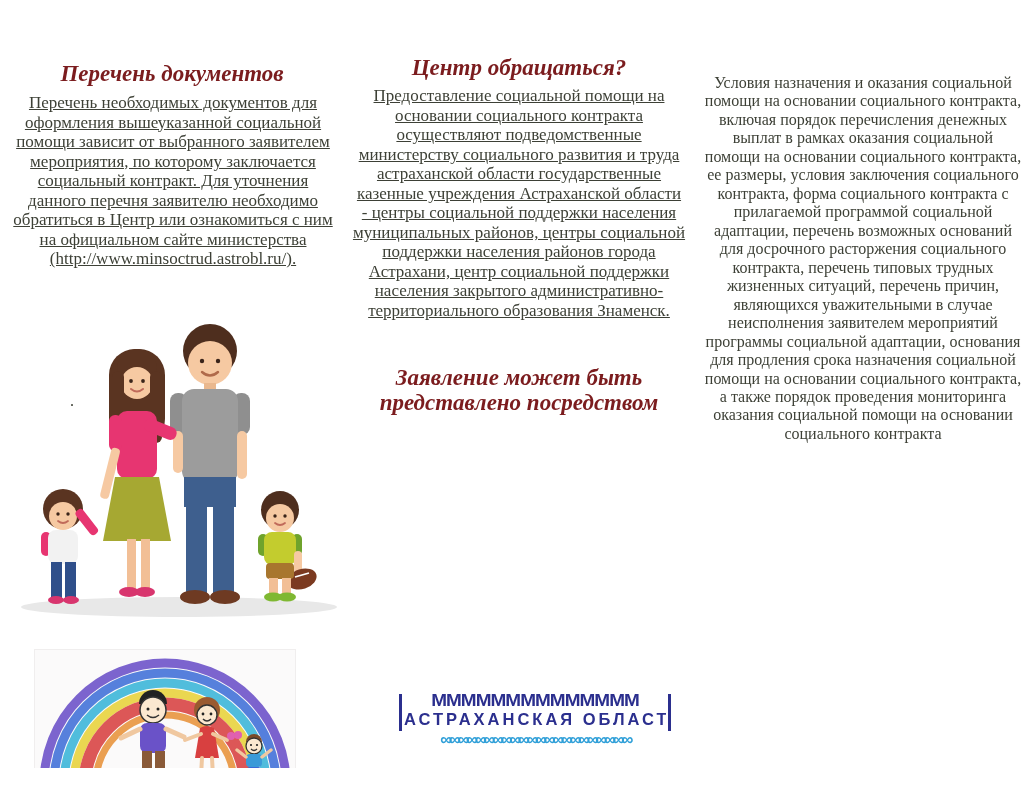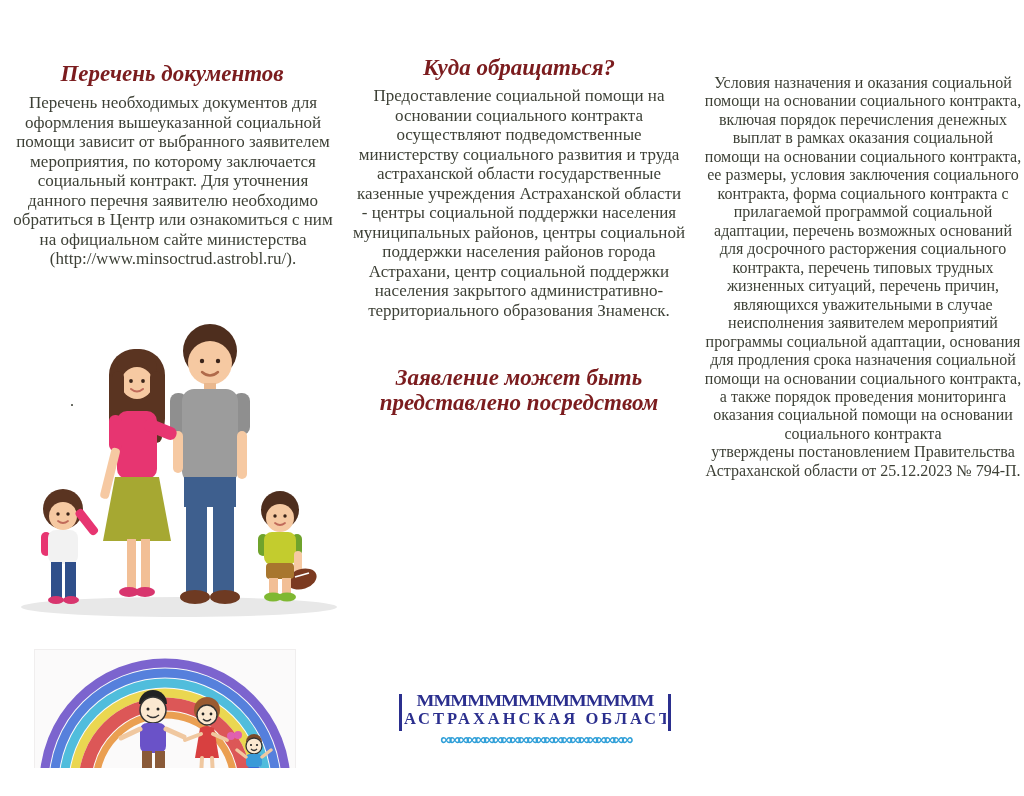--- a/index.html
+++ b/index.html
@@ -6,42 +6,41 @@
   .page{
     position:relative;width:1024px;height:768px;background:#ffffff;
     overflow:hidden;font-family:"Liberation Serif", serif;border-radius:7px;
   }
   .heading{
     position:absolute;text-align:center;color:#7b1c1e;
     font-weight:bold;font-style:italic;font-size:23px;line-height:1.08;
   }
   .body-text{
     position:absolute;text-align:center;color:#3d4036;
-    font-size:17px;line-height:1.15;
+    font-size:17px;line-height:1.15;text-decoration:underline;
   }
   .right-text{
     position:absolute;text-align:center;color:#3d4036;
     font-size:16px;line-height:1.155;
   }
   .bullet{margin:0 0 21px 0;}
   .stray-dot{position:absolute;left:70px;top:392px;color:#3d4036;font-size:16px;}
   .illus{position:absolute;}
   .drawing-wrap{
     position:absolute;left:34px;top:649px;width:262px;height:136px;
     background:#fbfafa;border:1px solid #f0eeee;box-sizing:border-box;
   }
   
   .logo{
     position:absolute;left:399px;top:694px;width:272px;
     font-family:"Liberation Sans", sans-serif;text-align:center;
   }
   .logo-frame{
     border-left:3px solid #2b2f8e;border-right:3px solid #2b2f8e;
     padding:0 2px;
-    font-family:Liberation Serif, serif;
   }
   .merlon-row{
     color:#2b2f8e;font-weight:bold;font-size:19px;line-height:0.78;
     letter-spacing:-1px;white-space:nowrap;overflow:hidden;
     transform:scaleY(0.9);transform-origin:top;
   }
   .logo-title{
     color:#2b2f8e;font-weight:bold;font-size:16.5px;letter-spacing:3px;
     line-height:1.25;white-space:nowrap;overflow:hidden;padding-bottom:2px;
   }
@@ -214,39 +213,38 @@
           <rect x="211" y="104" width="16" height="13" rx="4" fill="#3a9ad8"></rect>
           <path d="M211,107 L202,100 M227,107 L236,100" stroke="#f0c8a0" stroke-width="3.4" stroke-linecap="round"></path>
           <rect x="212" y="117" width="14" height="7" rx="3" fill="#3a6ad8"></rect>
           <path d="M215,124 L214,131 M223,124 L224,131" stroke="#f0c8a0" stroke-width="3.2" stroke-linecap="round"></path>
         </g>
       </svg>
     </div>
   </div>
 
   <div>
-    <div class="heading" style="left:350px;top:56px;width:338px;">Куда обращаться?</div>
+    <div class="heading" style="left:350px;top:56px;width:338px;">Центр обращаться?</div>
 
     <div class="body-text" style="left:352px;top:86px;width:334px;">Предоставление социальной помощи на основании социального контракта осуществляют подведомственные министерству социального развития и труда астраханской области государственные казенные учреждения Астраханской области - центры социальной поддержки населения муниципальных районов, центры социальной поддержки населения районов города Астрахани, центр социальной поддержки населения закрытого административно-территориального образования Знаменск.</div>
 
     <div class="heading" style="left:350px;top:366px;width:338px;">Заявление может быть представлено посредством</div>
 
     <div class="body-text" style="left:360px;top:432px;width:320px;">
     </div>
 
     <div class="logo">
       <div class="logo-frame">
         <div class="merlon-row">ММММММММММММММ</div>
         <div class="logo-title">АСТРАХАНСКАЯ ОБЛАСТЬ</div>
       </div>
       <div class="wave-row">∞∞∞∞∞∞∞∞∞∞∞∞∞∞∞∞∞∞∞∞∞∞</div>
     </div>
   </div>
 
   <div>
     <div class="right-text" style="left:674px;top:74px;width:318px;margin-left:30px;">
       <span>Условия назначения и оказания социальной помощи на основании социального контракта, включая порядок перечисления денежных выплат в рамках оказания социальной помощи на основании социального контракта, ее размеры, условия заключения социального контракта, форма социального контракта с прилагаемой программой социальной адаптации, перечень возможных оснований для досрочного расторжения социального контракта, перечень типовых трудных жизненных ситуаций, перечень причин, являющихся уважительными в случае неисполнения заявителем мероприятий программы социальной адаптации, основания для продления срока назначения социальной помощи на основании социального контракта, а также порядок проведения мониторинга оказания социальной помощи на основании социального контракта</span><br>
-      <span>утверждены постановлением Правительства Астраханской области от 25.12.2023 № 794-П.</span>
     </div>
   </div>
 
   <div class="bottom-rule"></div>
 </div>
 
 </body></html>

